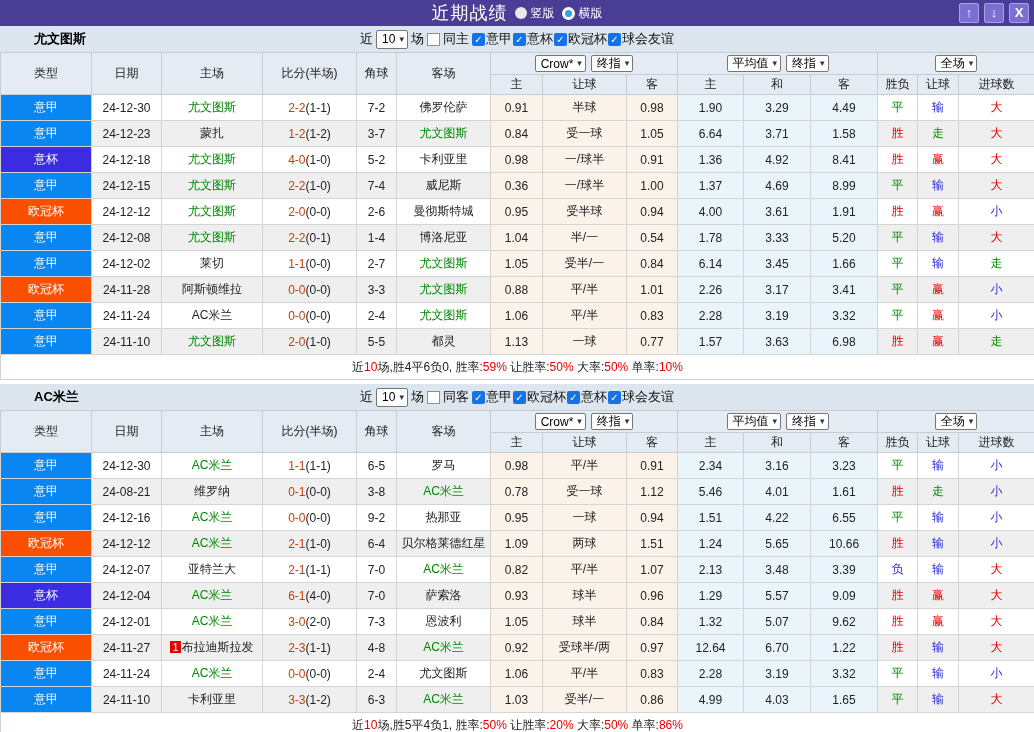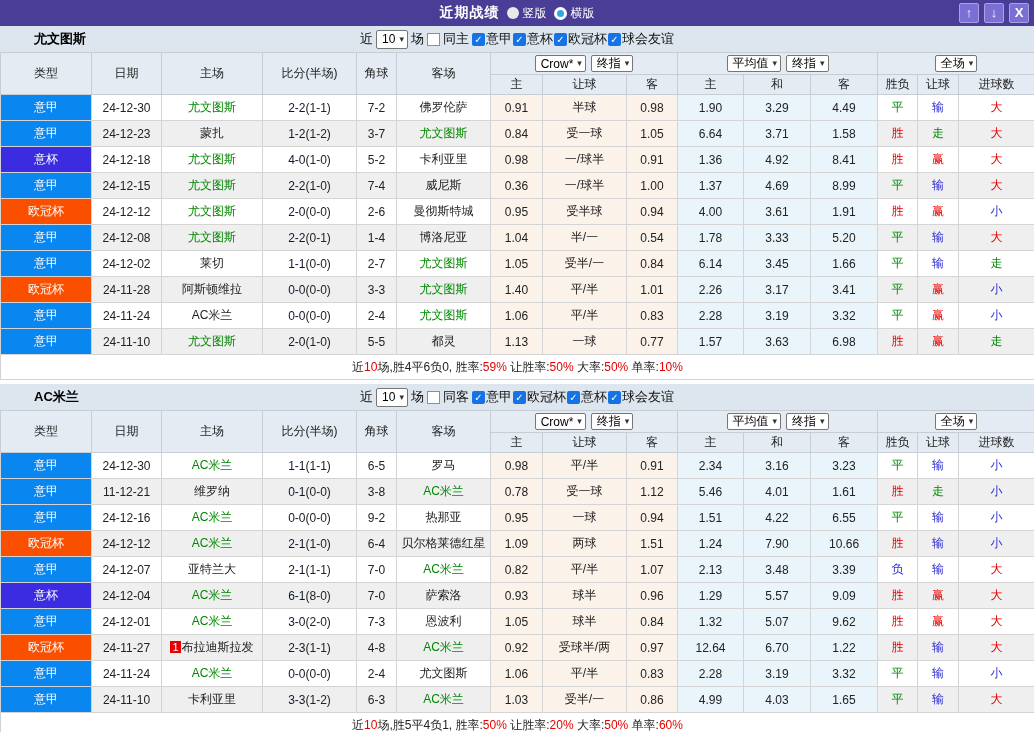--- a/index.html
+++ b/index.html
@@ -7,21 +7,21 @@
   body {
     width:1034px; height:732px; overflow:hidden; background:#fff;
     font-family:"Liberation Sans","DejaVu Sans",sans-serif; font-size:12px; color:#222;
   }
   
   .titlebar {
     height:26px; background:#4a3d96; position:relative;
     display:flex; align-items:center; justify-content:center; color:#fff;
   }
   .titlebar-center { display:flex; align-items:center; gap:7px; }
-  .tb-title { font-weight:bold; font-size:14px; letter-spacing:1px; }
+  .tb-title { font-weight:normal; font-size:18px; letter-spacing:1px; }
   .radio-group { display:flex; align-items:center; gap:4px; font-size:12px; }
   .radio-solid { width:12px; height:12px; border-radius:50%; background:#e9e9e9; display:inline-block; }
   .radio-ring  { width:13px; height:13px; border-radius:50%; background:#2da7e8; border:3px solid #fff; display:inline-block; }
   .win-buttons { position:absolute; right:5px; top:3px; display:flex; gap:5px; }
   .win-btn {
     width:20px; height:20px; background:#7a6fd3; border:1px solid #a89fe8; border-radius:2px;
     color:#fff; font-weight:bold; font-size:13px; line-height:18px; text-align:center; cursor:pointer;
   }
   
   .filterbar {
@@ -46,21 +46,21 @@
   thead tr.h1 th { height:22px; }
   thead .selwrap { display:flex; align-items:center; justify-content:center; gap:5px; }
   thead .sel { height:17px; }
   tbody td { height:26px; font-size:12px; }
   tbody tr:nth-child(even) td.plain { background:#efefef; }
   td.plain { background:#ffffff; }
   td.odds { background:#fbf2ea; }
   td.avg  { background:#e9f4fb; }
   td.badge { color:#fff; font-size:12px; }
   .focus-team { color:#008800; }
-  .score-ft { color:#0f172a; }
+  .score-ft { color:#c2410c; }
   .score-ht { color:#222; }
   .rank-badge { background:#e60000; color:#fff; font-size:11px; padding:0 2px; margin-right:1px; }
   tfoot td { height:25px; background:#fff; font-size:12px; color:#222; border:1px solid #cdd3d9; }
   .red { color:#e60000; }
   .gap { height:4px; background:#fff; }
 </style>
 </head>
 <body>
 
 <div class="titlebar">
@@ -298,21 +298,21 @@
             <td class="plain" style="color: rgb(43, 43, 213);">输</td>
             <td class="plain" style="color: rgb(0, 136, 0);">走</td>
           </tr>
           <tr>
             <td class="badge" style="background: rgb(251, 79, 0);">欧冠杯</td>
             <td class="plain">24-11-28</td>
             <td class="plain"><span>阿斯顿维拉</span></td>
             <td class="plain"><span class="score-ft">0-0</span><span class="score-ht">(0-0)</span></td>
             <td class="plain">3-3</td>
             <td class="plain"><span class="focus-team">尤文图斯</span></td>
-            <td class="odds">1.40</td>
+            <td class="odds">0.88</td>
             <td class="odds">平/半</td>
             <td class="odds">1.01</td>
             <td class="avg">2.26</td>
             <td class="avg">3.17</td>
             <td class="avg">3.41</td>
             <td class="plain" style="color: rgb(0, 136, 0);">平</td>
             <td class="plain" style="color: rgb(230, 0, 0);">赢</td>
             <td class="plain" style="color: rgb(43, 43, 213);">小</td>
           </tr>
           <tr>
@@ -467,21 +467,21 @@
             <td class="odds">0.91</td>
             <td class="avg">2.34</td>
             <td class="avg">3.16</td>
             <td class="avg">3.23</td>
             <td class="plain" style="color: rgb(0, 136, 0);">平</td>
             <td class="plain" style="color: rgb(43, 43, 213);">输</td>
             <td class="plain" style="color: rgb(43, 43, 213);">小</td>
           </tr>
           <tr>
             <td class="badge" style="background: rgb(10, 134, 240);">意甲</td>
-            <td class="plain">11-12-21</td>
+            <td class="plain">24-08-21</td>
             <td class="plain"><span>维罗纳</span></td>
             <td class="plain"><span class="score-ft">0-1</span><span class="score-ht">(0-0)</span></td>
             <td class="plain">3-8</td>
             <td class="plain"><span class="focus-team">AC米兰</span></td>
             <td class="odds">0.78</td>
             <td class="odds">受一球</td>
             <td class="odds">1.12</td>
             <td class="avg">5.46</td>
             <td class="avg">4.01</td>
             <td class="avg">1.61</td>
@@ -510,21 +510,21 @@
             <td class="badge" style="background: rgb(251, 79, 0);">欧冠杯</td>
             <td class="plain">24-12-12</td>
             <td class="plain"><span class="focus-team">AC米兰</span></td>
             <td class="plain"><span class="score-ft">2-1</span><span class="score-ht">(1-0)</span></td>
             <td class="plain">6-4</td>
             <td class="plain"><span>贝尔格莱德红星</span></td>
             <td class="odds">1.09</td>
             <td class="odds">两球</td>
             <td class="odds">1.51</td>
             <td class="avg">1.24</td>
-            <td class="avg">7.90</td>
+            <td class="avg">5.65</td>
             <td class="avg">10.66</td>
             <td class="plain" style="color: rgb(230, 0, 0);">胜</td>
             <td class="plain" style="color: rgb(43, 43, 213);">输</td>
             <td class="plain" style="color: rgb(43, 43, 213);">小</td>
           </tr>
           <tr>
             <td class="badge" style="background: rgb(10, 134, 240);">意甲</td>
             <td class="plain">24-12-07</td>
             <td class="plain"><span>亚特兰大</span></td>
             <td class="plain"><span class="score-ft">2-1</span><span class="score-ht">(1-1)</span></td>
@@ -537,21 +537,21 @@
             <td class="avg">3.48</td>
             <td class="avg">3.39</td>
             <td class="plain" style="color: rgb(43, 43, 213);">负</td>
             <td class="plain" style="color: rgb(43, 43, 213);">输</td>
             <td class="plain" style="color: rgb(230, 0, 0);">大</td>
           </tr>
           <tr>
             <td class="badge" style="background: rgb(59, 44, 226);">意杯</td>
             <td class="plain">24-12-04</td>
             <td class="plain"><span class="focus-team">AC米兰</span></td>
-            <td class="plain"><span class="score-ft">6-1</span><span class="score-ht">(8-0)</span></td>
+            <td class="plain"><span class="score-ft">6-1</span><span class="score-ht">(4-0)</span></td>
             <td class="plain">7-0</td>
             <td class="plain"><span>萨索洛</span></td>
             <td class="odds">0.93</td>
             <td class="odds">球半</td>
             <td class="odds">0.96</td>
             <td class="avg">1.29</td>
             <td class="avg">5.57</td>
             <td class="avg">9.09</td>
             <td class="plain" style="color: rgb(230, 0, 0);">胜</td>
             <td class="plain" style="color: rgb(230, 0, 0);">赢</td>
@@ -621,19 +621,19 @@
             <td class="avg">4.99</td>
             <td class="avg">4.03</td>
             <td class="avg">1.65</td>
             <td class="plain" style="color: rgb(0, 136, 0);">平</td>
             <td class="plain" style="color: rgb(43, 43, 213);">输</td>
             <td class="plain" style="color: rgb(230, 0, 0);">大</td>
           </tr>
         </tbody>
       <tfoot>
         <tr>
-            <td colspan="15"><span>近</span><span class="red">10</span><span>场,胜5平4负1, 胜率:</span><span class="red">50%</span><span> 让胜率:</span><span class="red">20%</span><span> 大率:</span><span class="red">50%</span><span> 单率:</span><span class="red">60%</span></td>
+            <td colspan="15"><span>近</span><span class="red">10</span><span>场,胜5平4负1, 胜率:</span><span class="red">50%</span><span> 让胜率:</span><span class="red">20%</span><span> 大率:</span><span class="red">50%</span><span> 单率:</span><span class="red">86%</span></td>
           </tr>
       </tfoot>
     </table>
   </div>
 
 </div>
 
 </body></html>

